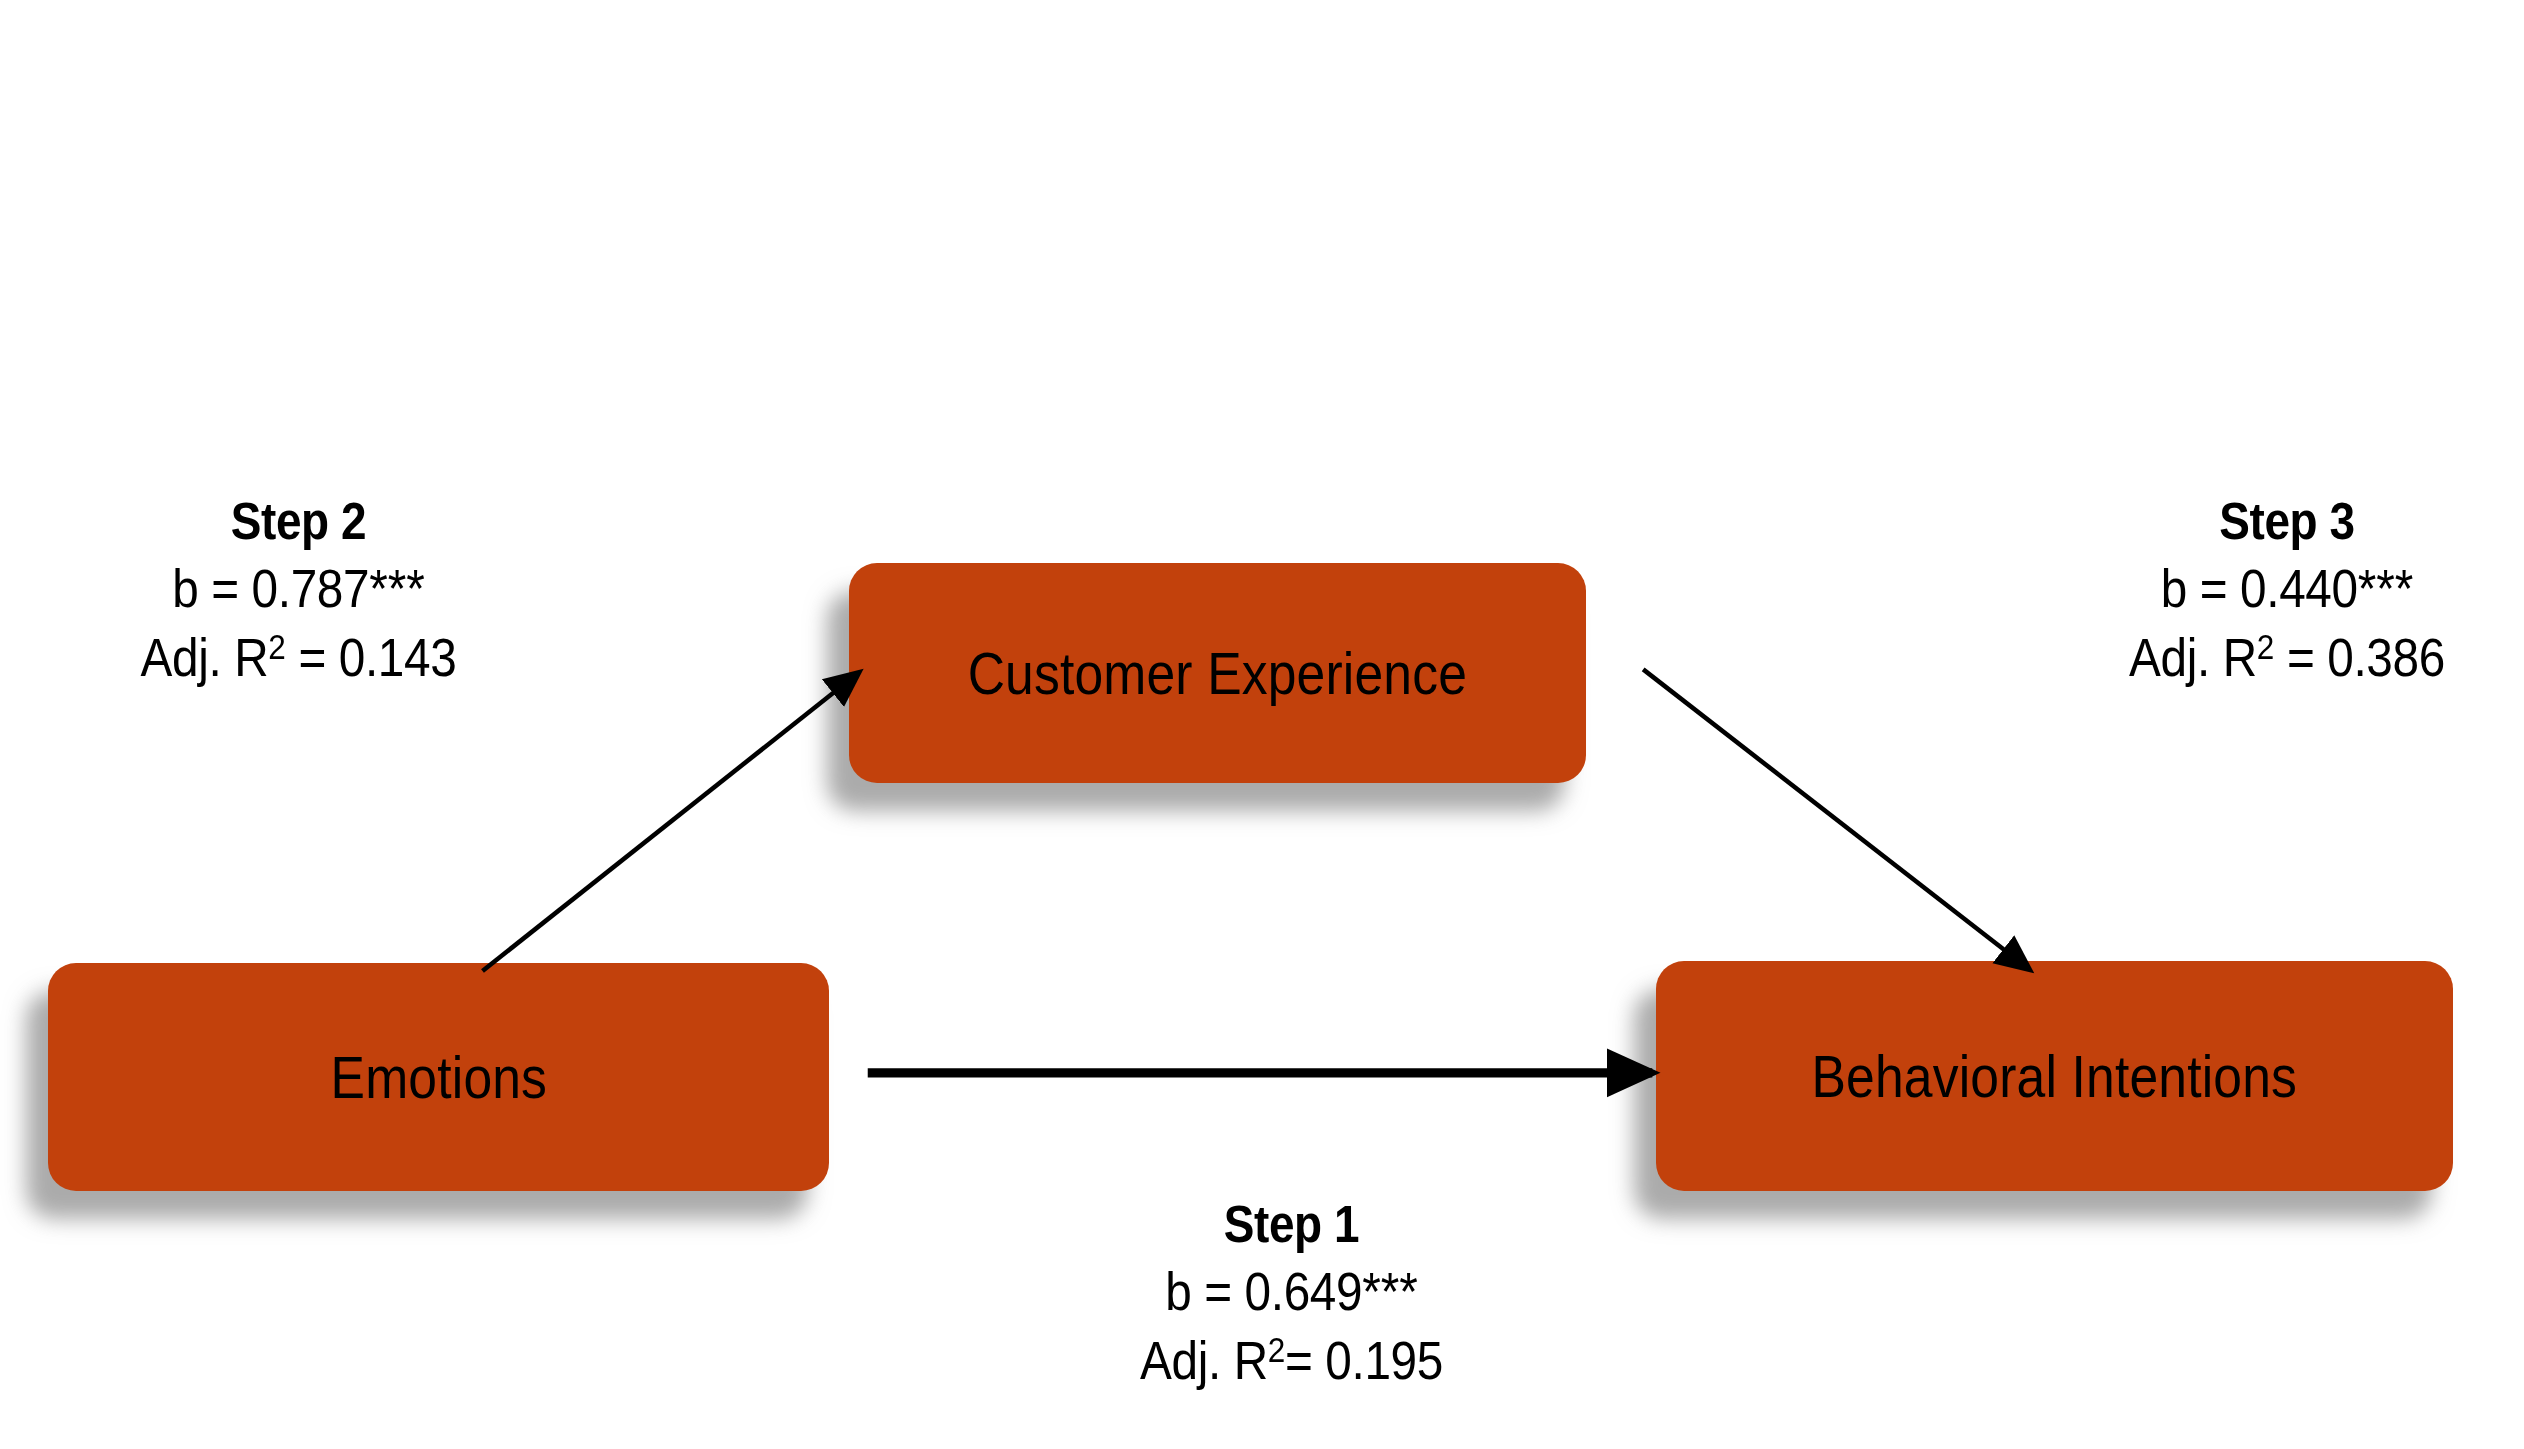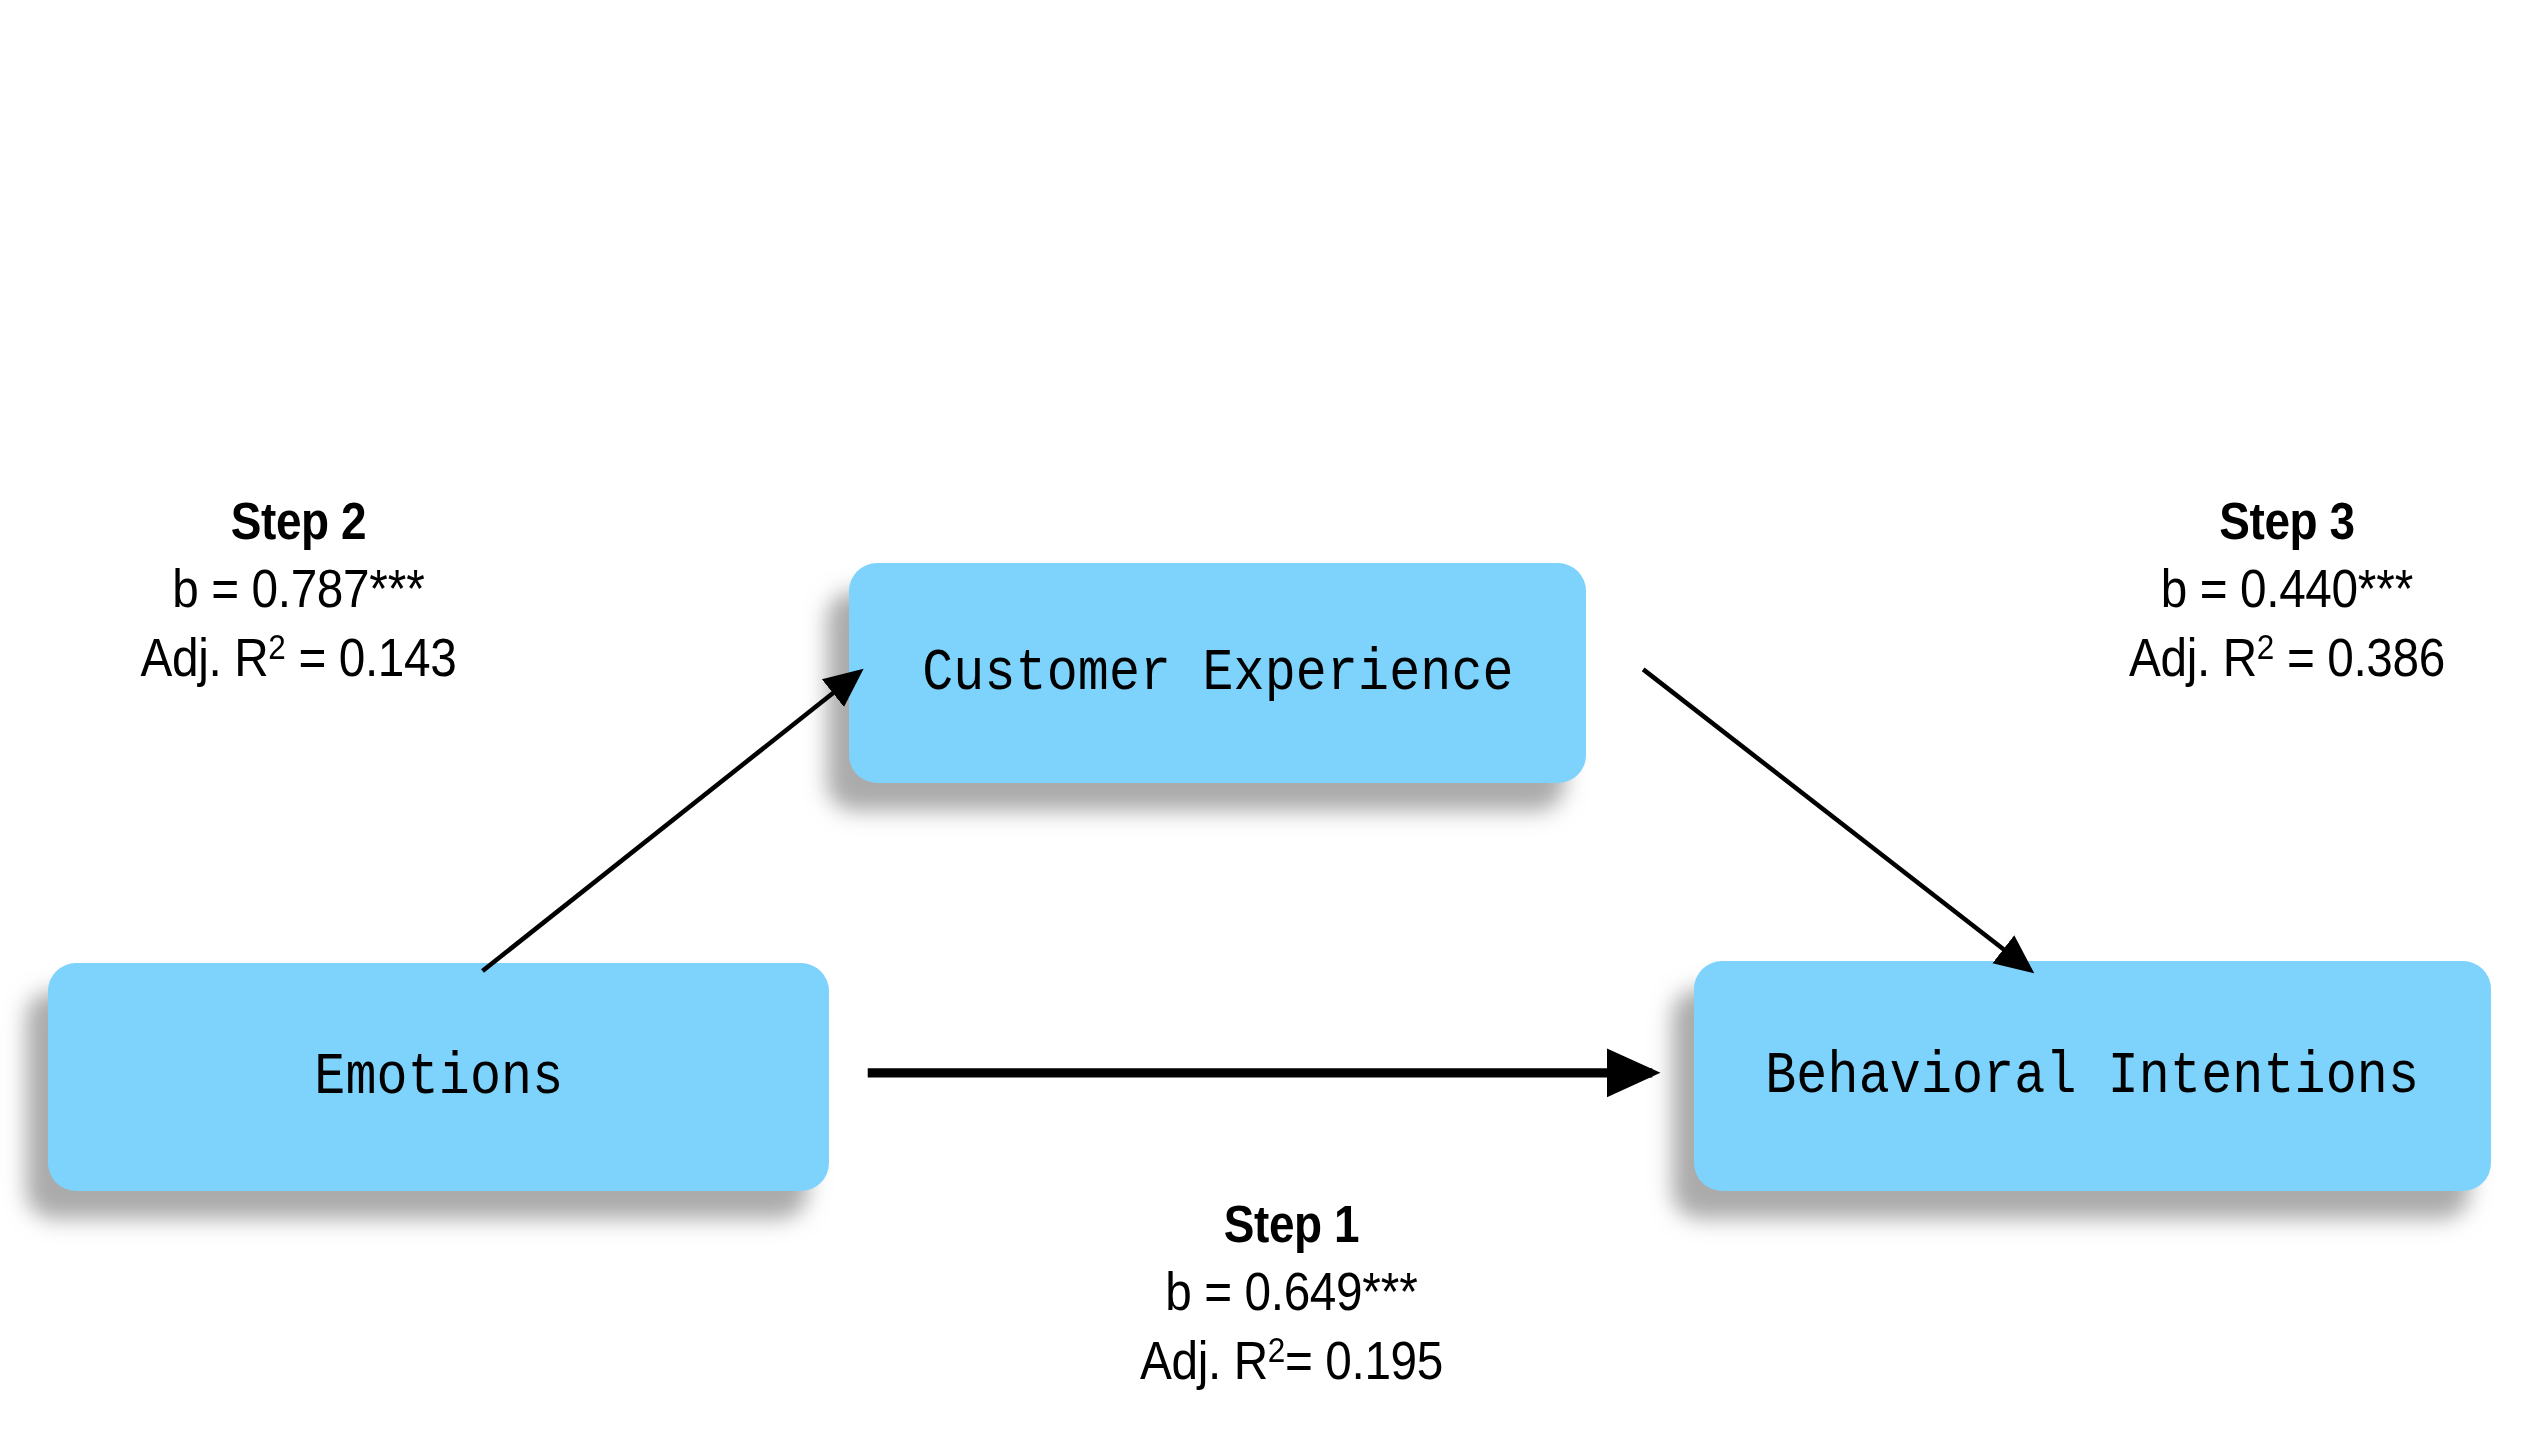--- a/index.html
+++ b/index.html
@@ -13,28 +13,27 @@
     height: 1449px;
     background: #ffffff;
     overflow: hidden;
     font-family: "Liberation Sans", "DejaVu Sans", sans-serif;
     color: #000000;
   }
 
   
   .node {
     position: absolute;
-    background: #7dd3fc;
+    background: #c2410c;
     border-radius: 28px;
     box-shadow: -21.5px 28px 21.5px rgba(120,120,120,0.62);
     display: flex;
     align-items: center;
     justify-content: center;
     z-index: 3;
-    font-family: Liberation Mono, monospace;
   }
   .node-label {
     font-size: 60px;
     font-weight: 400;
     letter-spacing: 0.2px;
     white-space: nowrap;
     transform: scaleX(0.86);
     transform-origin: center;
   }
 
@@ -49,21 +48,20 @@
     top: 963px;
     width: 781px;
     height: 228px;
     justify-content: center;
   }
   #node-behavioral-intentions {
     left: 1656px;
     top: 961px;
     width: 797px;
     height: 230px;
-    margin-left: 38px;
   }
 
   
   #arrows {
     position: absolute;
     left: 0;
     top: 0;
     width: 2525px;
     height: 1449px;
     z-index: 5;

